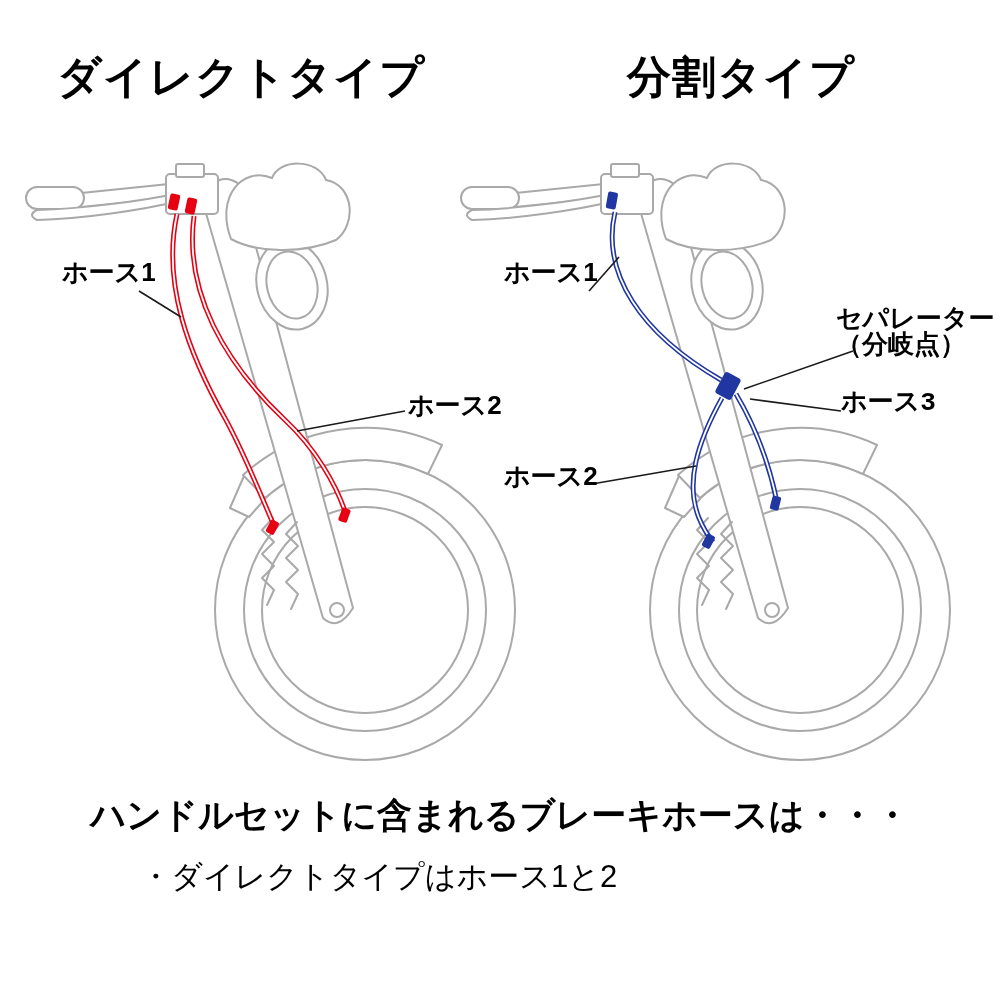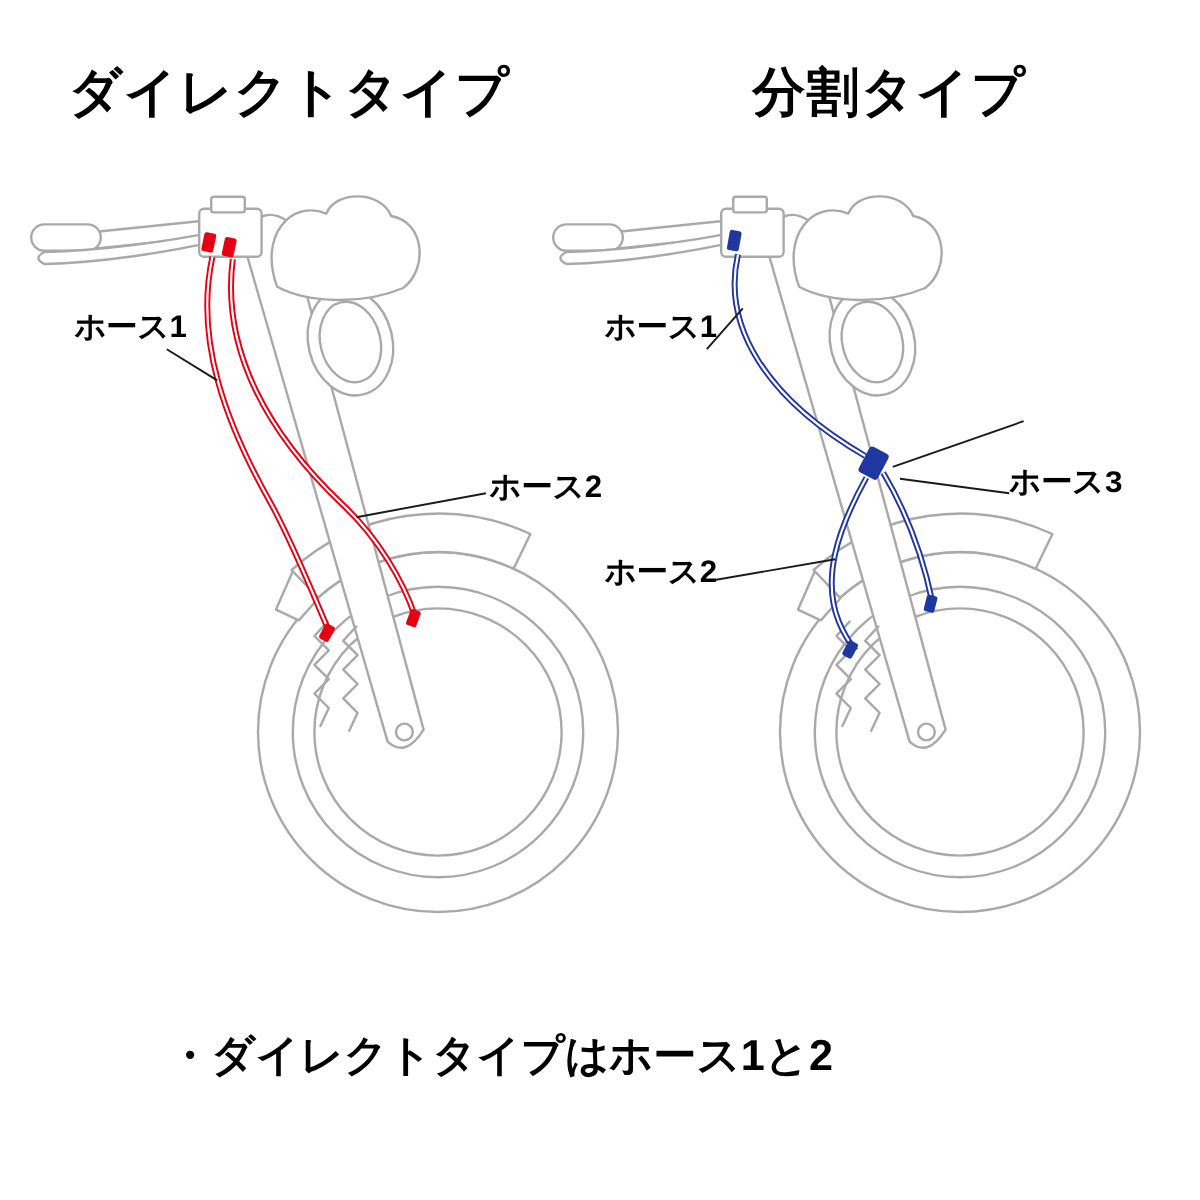--- a/index.html
+++ b/index.html
@@ -2,21 +2,21 @@
 <html><head>
 <meta charset="utf-8">
 <style>
   html,body{margin:0;padding:0;background:#ffffff;}
   body{font-family:"Liberation Sans","DejaVu Sans",sans-serif;color:#000;}
   .canvas{position:relative;width:1000px;height:1000px;background:#ffffff;overflow:hidden;}
   svg.scene{position:absolute;left:0;top:0;}
   .title{position:absolute;font-weight:900;font-size:44px;letter-spacing:1px;white-space:nowrap;}
   .callout{position:absolute;font-weight:700;font-size:26px;line-height:26px;white-space:nowrap;}
   .footer-intro{position:absolute;left:0;top:792px;width:1000px;text-align:center;font-weight:900;font-size:35px;white-space:nowrap;}
-  .bullet{position:absolute;left:140px;font-weight:700;font-size:36px;white-space:nowrap;}
+  .bullet{position:absolute;left:140px;font-weight:400;font-size:31px;white-space:nowrap;}
   .bullet.b1{top:856px;}
   .bullet.b2{top:918px;}
 </style>
 </head>
 <body>
 
 <div class="canvas">
 
   <div class="title" style="left:57px;top:48px;">ダイレクトタイプ</div>
   <div class="title" style="left:627px;top:48px;">分割タイプ</div>
@@ -92,18 +92,23 @@
       <path d="M589,291 L619,257"></path>
       <path d="M853,351 L744,389"></path>
       <path d="M841,411 L750,399"></path>
       <path d="M592,484 L696,466"></path>
     </g>
   </svg>
 
   <div class="callout" style="left:62px;top:259px;">ホース1</div>
   <div class="callout" style="left:408px;top:392px;">ホース2</div>
   <div class="callout" style="left:504px;top:259px;">ホース1</div>
+  <div class="callout" style="left:836px;top:305px;">
+    <div>セパレーター</div>
+    <div>（分岐点）</div>
+  </div>
   <div class="callout" style="left:841px;top:390px;font-family:Liberation Mono, monospace;">ホース3</div>
   <div class="callout" style="left:504px;top:463px;">ホース2</div>
 
+  <div class="footer-intro">ハンドルセットに含まれるブレーキホースは・・・</div>
   <div class="bullet b1">・ダイレクトタイプはホース1と2</div>
 
 </div>
 
 </body></html>

